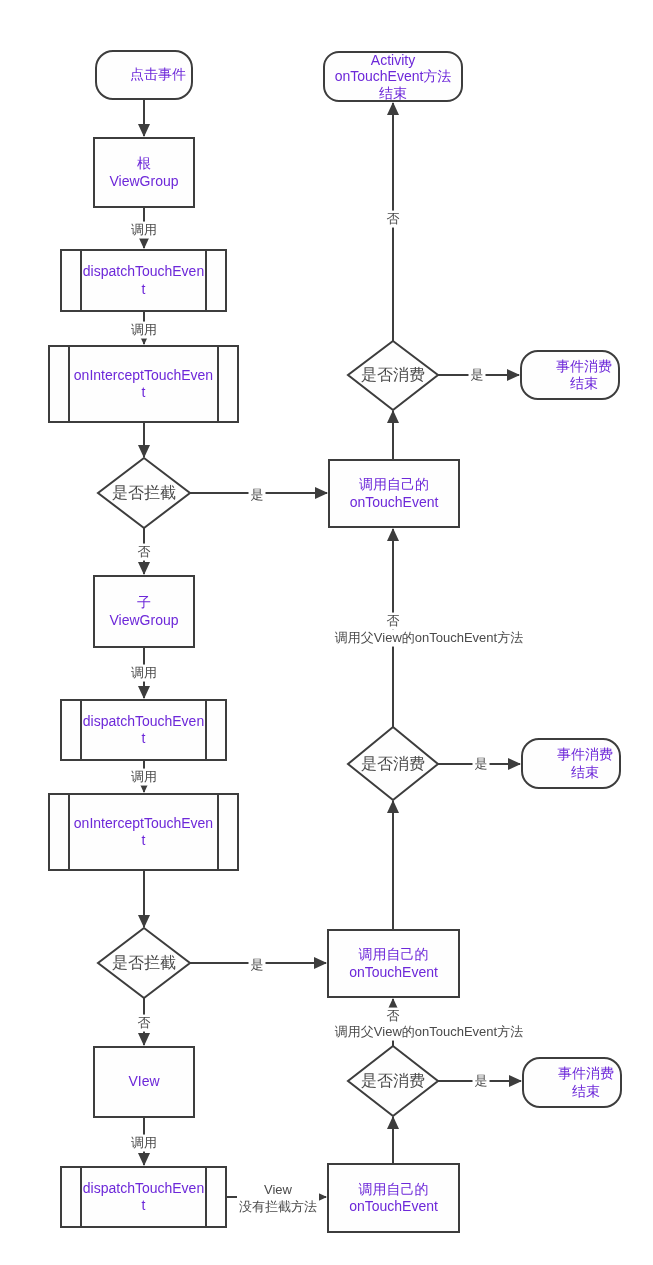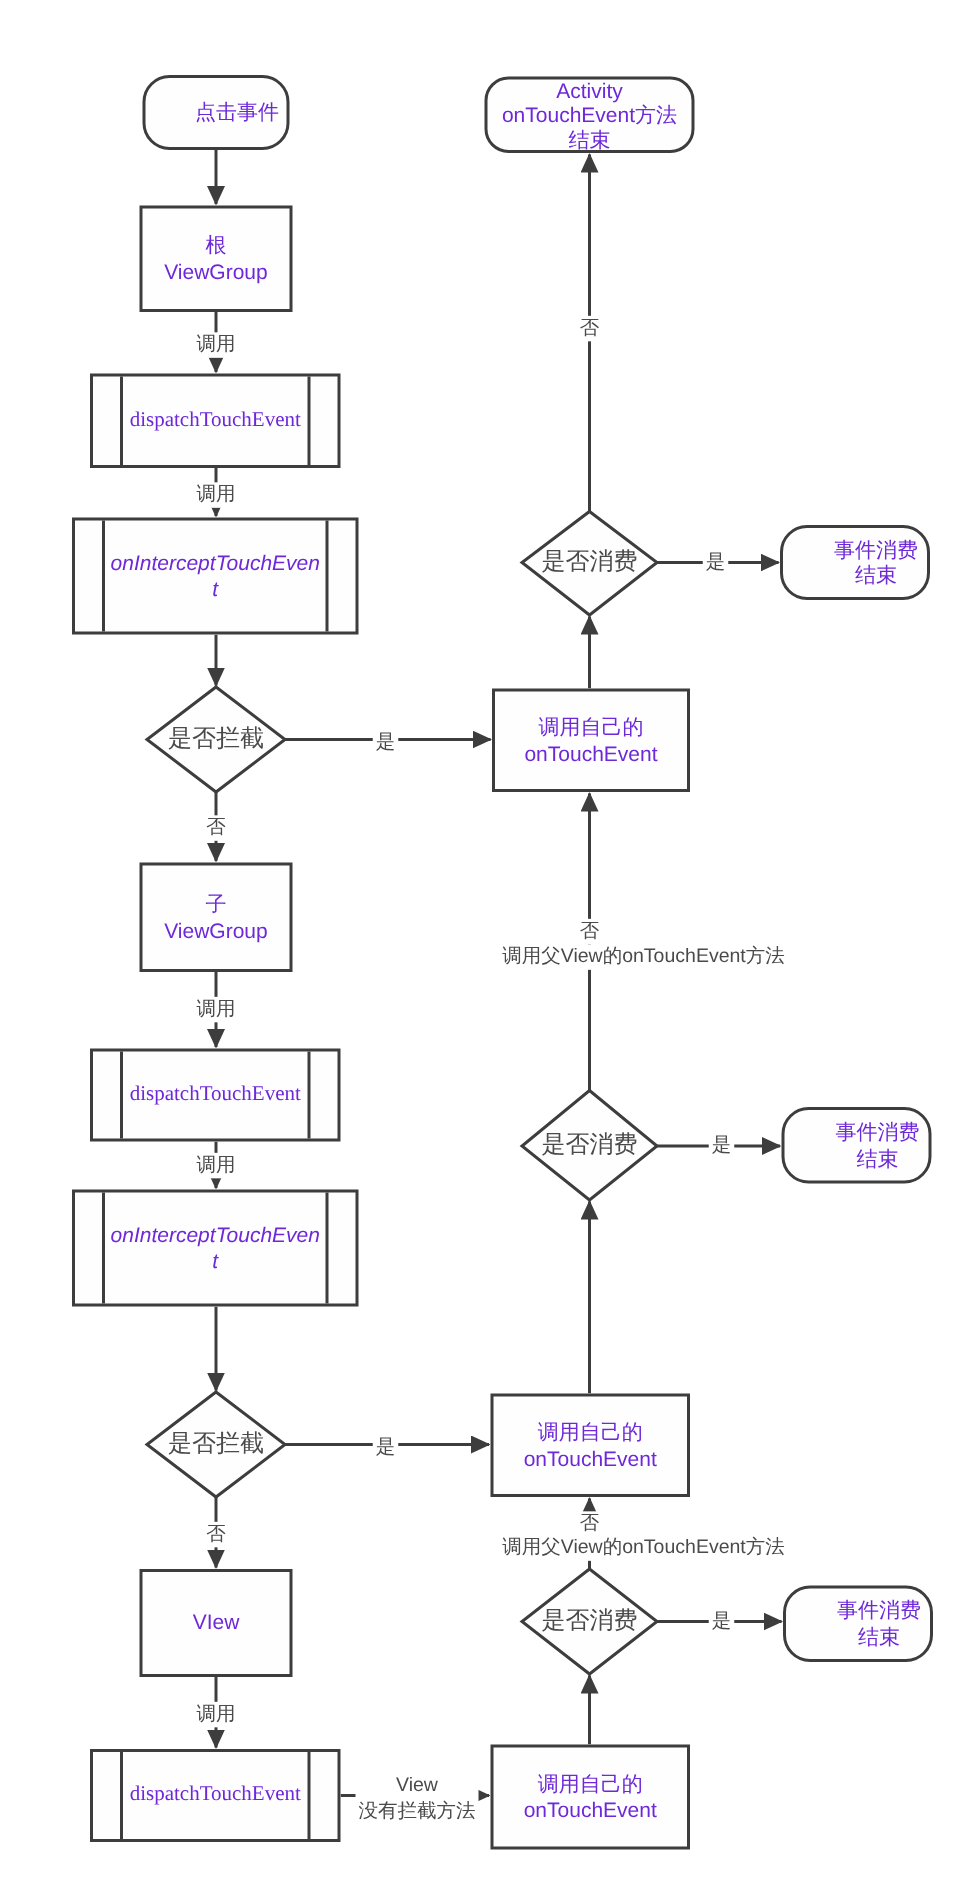--- a/index.html
+++ b/index.html
@@ -24,22 +24,22 @@
   .node span{white-space:pre-line;display:block;}
   .rounded{border-radius:18px;padding-left:28px;}
   .rounded-sm{border-radius:16px;}
   .subroutine{position:absolute;}
   .subroutine::before,.subroutine::after{
     content:"";position:absolute;top:0;bottom:0;width:0;
     border-left:2px solid #3d3d3d;
   }
   .subroutine::before{left:18px;}
   .subroutine::after{right:18px;}
-  .sub-text{width:124px;overflow-wrap:anywhere;font-family:Liberation Serif, serif;}
-  .sub-text-wide{width:142px;overflow-wrap:anywhere;font-style:italic;}
+  .sub-text{width:124px;overflow-wrap:anywhere;}
+  .sub-text-wide{width:142px;overflow-wrap:anywhere;}
   .dtext{
     position:absolute;
     transform:translate(-50%,-50%);
     font-size:16px;color:#4a4a4a;text-align:center;
     white-space:pre-line;line-height:1.25;
   }
   .lbl{
     position:absolute;
     transform:translate(-50%,-50%);
     font-size:13px;color:#4a4a4a;text-align:center;

